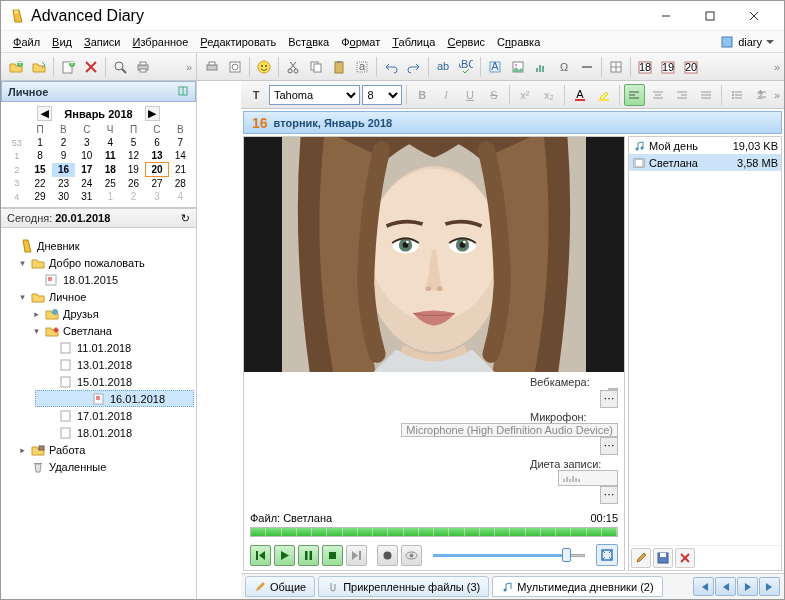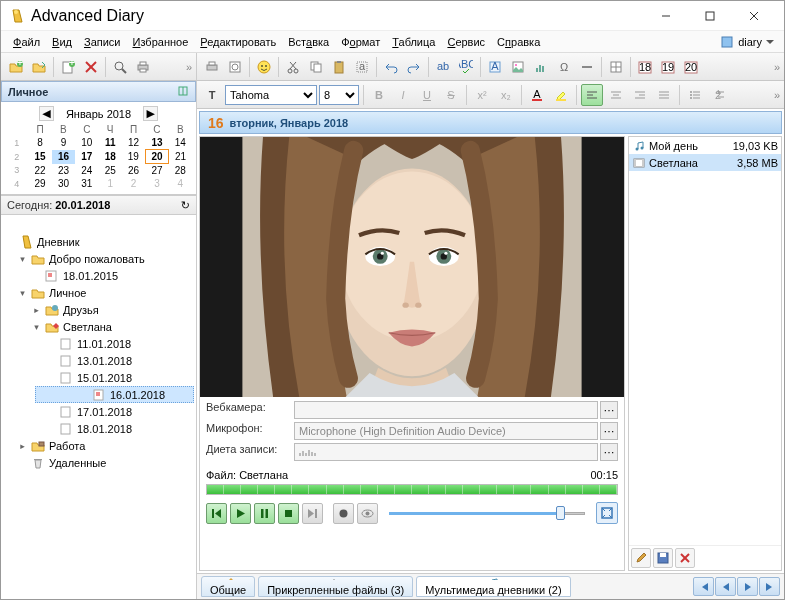--- a/index.html
+++ b/index.html
@@ -9,60 +9,60 @@
 .titlebar .title{flex:1;font-size:16px;}
 .winbtns{display:flex;gap:0;}
 .winbtn{width:44px;height:28px;display:flex;align-items:center;justify-content:center;cursor:pointer;}
 .menubar{height:22px;display:flex;align-items:center;padding:2px 6px;background:#fafafa;border-bottom:1px solid #ddd;}
 .menuitem{padding:2px 6px;cursor:pointer;}
 .menuitem u{text-decoration:underline;}
 .diarysel{margin-left:auto;display:flex;align-items:center;gap:4px;cursor:pointer;padding:2px 4px;}
 .toolbar{height:28px;display:flex;align-items:center;padding:2px 4px;gap:1px;background:linear-gradient(#f9f9f9,#e8e8e8);border-bottom:1px solid #c8c8c8;}
 .tb{width:22px;height:22px;display:flex;align-items:center;justify-content:center;border:1px solid transparent;border-radius:2px;cursor:pointer;}
 .tbsep{width:1px;height:20px;background:#ccc;margin:0 2px;}
-.main{flex:1;display:flex;overflow:hidden;}
+.main{flex:1;display:flex;overflow:hidden;gap:44px;}
 .leftpanel{width:196px;display:flex;flex-direction:column;border-right:1px solid #ccc;}
 .panelhdr{height:21px;background:linear-gradient(#eaf3fd,#c6dbf2);border:1px solid #9bb6d6;display:flex;align-items:center;padding:0 6px;font-weight:bold;color:#234;}
 .panelhdr .pin{margin-left:auto;cursor:pointer;}
 .calwrap{padding:2px 4px 4px;border-bottom:1px solid #ccc;}
 .calnav{display:flex;align-items:center;justify-content:center;gap:4px;padding:2px 0;}
 .calnav .arrow{width:15px;height:15px;display:flex;align-items:center;justify-content:center;cursor:pointer;border:1px solid #ccc;background:#f5f5f5;}
-.calnav .month{padding:0 8px;font-weight:normal;text-align:center;}
+.calnav .month{padding:0 8px;font-weight:bold;text-align:center;}
 .cal{width:100%;border-collapse:collapse;table-layout:fixed;}
 .cal th{font-weight:normal;color:#666;padding:1px 0;font-size:10px;text-align:center;}
 .cal td{text-align:center;padding:1px 0;cursor:pointer;font-size:10px;}
 .cal td.other{color:#bbb;}
 .cal td.bold{font-weight:bold;}
 .cal td.today{border:1px solid #f28f20;}
 .cal td.sel{background:#bfe0ff;}
 .cal .wk{color:#aaa;font-size:9px;}
 .todaybar{height:20px;background:linear-gradient(#f7f7f7,#e9e9e9);border-top:1px solid #ccc;border-bottom:1px solid #ccc;display:flex;align-items:center;padding:4px 6px;}
 .todaybar span:first-child{color:#333;}
 .todaybar span:nth-child(2){font-weight:bold;margin-left:3px;}
 .todaybar .go{margin-left:auto;cursor:pointer;}
-.tree{flex:1;overflow:auto;padding:18px 2px;text-align:right;}
+.tree{flex:1;overflow:auto;padding:9px 2px;text-align:right;}
 .tn{display:flex;align-items:center;height:17px;padding:0 2px;cursor:pointer;white-space:nowrap;}
 .tn.sel{background:#cde6ff;border:1px dotted #6aa2dc;height:17px;margin-left:32px;}
 .tn .exp{width:11px;height:11px;display:flex;align-items:center;justify-content:center;margin-right:2px;font-size:9px;color:#666;}
 .tn .ico{width:16px;height:14px;margin-right:3px;display:flex;align-items:center;justify-content:center;}
 .ind1{padding-left:14px;}
 .ind2{padding-left:28px;}
 .ind3{padding-left:42px;}
 .rightpanel{flex:1;display:flex;flex-direction:column;overflow:hidden;}
 .fmt-toolbar{height:28px;display:flex;align-items:center;padding:2px 4px;gap:2px;background:linear-gradient(#f9f9f9,#e8e8e8);border-bottom:1px solid #c8c8c8;overflow:hidden;}
 .fontsel{height:20px;border:1px solid #7a9ec9;font-size:11px;background:#fff;}
 .datehdr{height:23px;background:linear-gradient(#dcedfb,#b4d6f5);border:1px solid #8fb3d9;display:flex;align-items:center;padding:0 8px;margin:2px;}
 .datehdr .num{color:#e07a1c;font-weight:bold;font-size:14px;margin-right:6px;}
 .datehdr .txt{color:#1f4e7a;font-weight:bold;}
 .editarea{flex:1;display:flex;gap:3px;margin:0 2px 2px;overflow:hidden;}
 .mediawrap{flex:1;display:flex;flex-direction:column;border:1px solid #ccc;background:#fff;overflow:hidden;}
 .photo{background:#000;height:260px;position:relative;display:flex;align-items:center;justify-content:center;overflow:hidden;}
 .photo svg{width:100%;height:100%;}
 .fields{padding:4px 6px 2px;}
-.frow{display:flex;align-items:flex-start;margin-bottom:3px;}
+.frow{display:flex;align-items:flex-end;margin-bottom:3px;flex-direction:column;}
 .frow label{width:88px;color:#333;}
 .frow .val{flex:1;height:18px;border:1px solid #bbb;background:#f5f5f5;padding:0 4px;display:flex;align-items:center;color:#888;}
 .frow .dd{width:18px;height:18px;border:1px solid #bbb;background:#eee;margin-left:2px;display:flex;align-items:center;justify-content:center;cursor:pointer;}
 .bars svg{height:14px;}
 .filerow{display:flex;padding:3px 6px 1px;}
 .filerow .time{margin-left:auto;}
 .progress{height:11px;margin:2px 6px 5px;background:#e8e8e8;border:1px solid #bcbcbc;position:relative;overflow:hidden;display:flex;}
 .progress .seg{flex:1;background:linear-gradient(#7de07d,#3bbf3b);border-right:1px solid rgba(255,255,255,.4);}
 .controls{display:flex;align-items:center;padding:2px 6px 4px;gap:3px;}
 .pbtn{width:21px;height:21px;border:1px solid #6d9c6d;background:linear-gradient(#cff2cf,#9adf9a);border-radius:2px;display:flex;align-items:center;justify-content:center;cursor:pointer;}
@@ -74,21 +74,21 @@
 .full{width:22px;height:22px;border:1px solid #7aa8d6;background:#e5f0fb;border-radius:2px;display:flex;align-items:center;justify-content:center;cursor:pointer;}
 .filelist{width:154px;border:1px solid #ccc;background:#fff;display:flex;flex-direction:column;}
 .flbody{flex:1;}
 .flrow{display:flex;height:17px;align-items:center;padding:0 3px;cursor:pointer;}
 .flrow.sel{background:#cce4fa;}
 .flrow .fico{width:14px;margin-right:3px;display:flex;align-items:center;justify-content:center;}
 .flrow .sz{margin-left:auto;}
 .flbtns{display:flex;gap:2px;padding:2px;border-top:1px solid #eee;}
 .flbtn{width:20px;height:20px;border:1px solid #ccc;background:#f5f5f5;border-radius:2px;display:flex;align-items:center;justify-content:center;cursor:pointer;}
 .bottomrow{display:flex;align-items:center;height:26px;padding:0 4px;gap:2px;border-top:1px solid #ccc;background:#f5f5f5;}
-.tab{height:21px;display:flex;align-items:center;padding:0 8px;border:1px solid #b4c8dd;background:linear-gradient(#f4f9fe,#dbeaf7);border-radius:3px 3px 0 0;cursor:pointer;gap:4px;margin-right:1px;flex-direction:column;}
+.tab{height:21px;display:flex;align-items:center;padding:0 8px;border:1px solid #b4c8dd;background:linear-gradient(#f4f9fe,#dbeaf7);border-radius:3px 3px 0 0;cursor:pointer;gap:4px;margin-right:1px;}
 .tab.active{background:#fff;}
 .navbtns{margin-left:auto;display:flex;gap:1px;}
 .navbtn{width:21px;height:19px;border:1px solid #9ab8d8;background:linear-gradient(#eaf3fb,#c9def3);border-radius:2px;display:flex;align-items:center;justify-content:center;cursor:pointer;}
 </style>
 </head>
 <body>
 
 <div class="titlebar">
   <span class="icon">
     <svg viewBox="0 0 16 16">
@@ -338,20 +338,30 @@
         <tbody>
             <tr>
               <th></th>
               <th>П</th>
               <th>В</th>
               <th>С</th>
               <th>Ч</th>
               <th>П</th>
               <th>С</th>
               <th>В</th>
+            </tr>
+        <tr>
+              <td class="wk">53</td>
+              <td>1</td>
+              <td>2</td>
+              <td>3</td>
+              <td>4</td>
+              <td>5</td>
+              <td>6</td>
+              <td>7</td>
             </tr>
         <tr>
               <td class="wk">1</td>
               <td>8</td>
               <td>9</td>
               <td>10</td>
               <td class="bold">11</td>
               <td>12</td>
               <td class="bold">13</td>
               <td>14</td>

